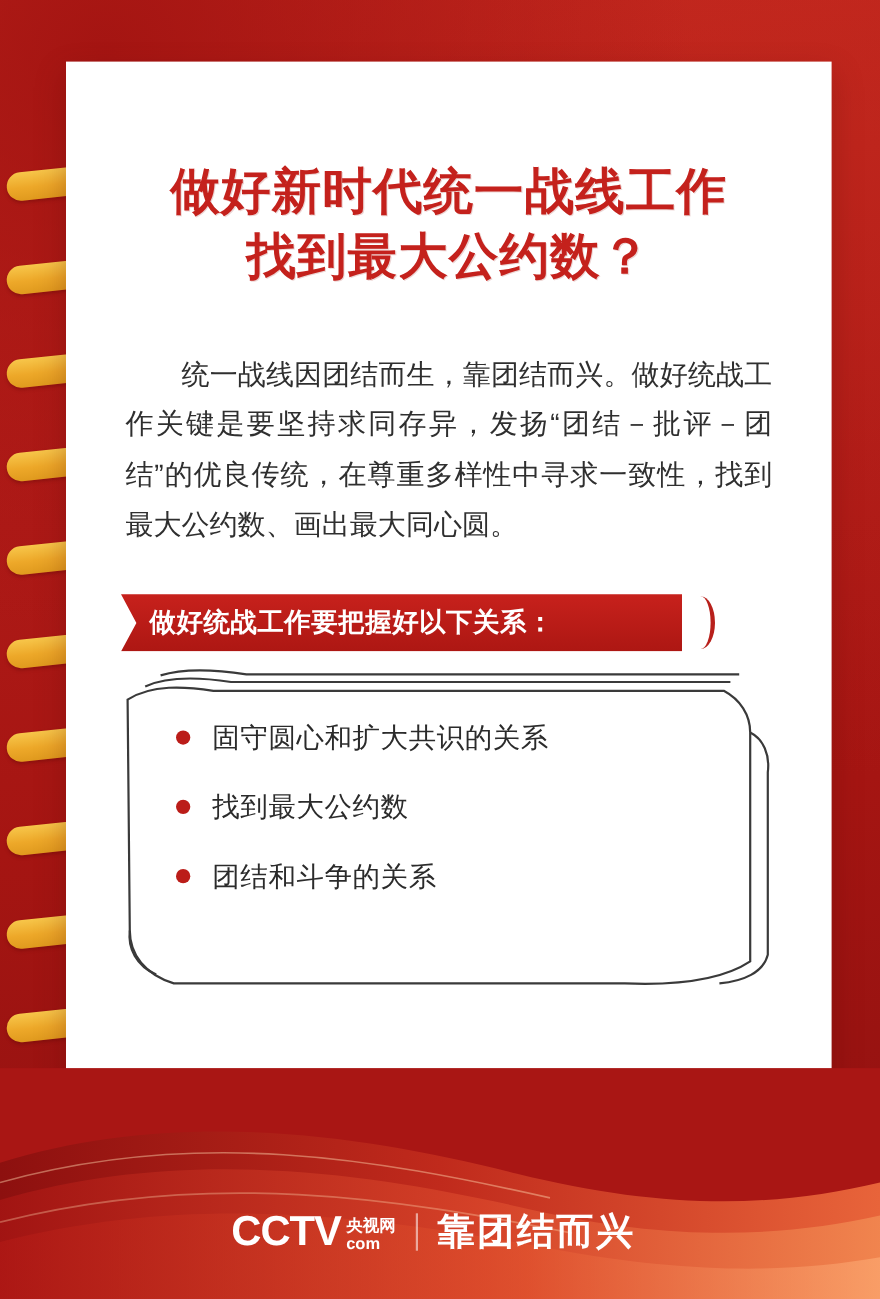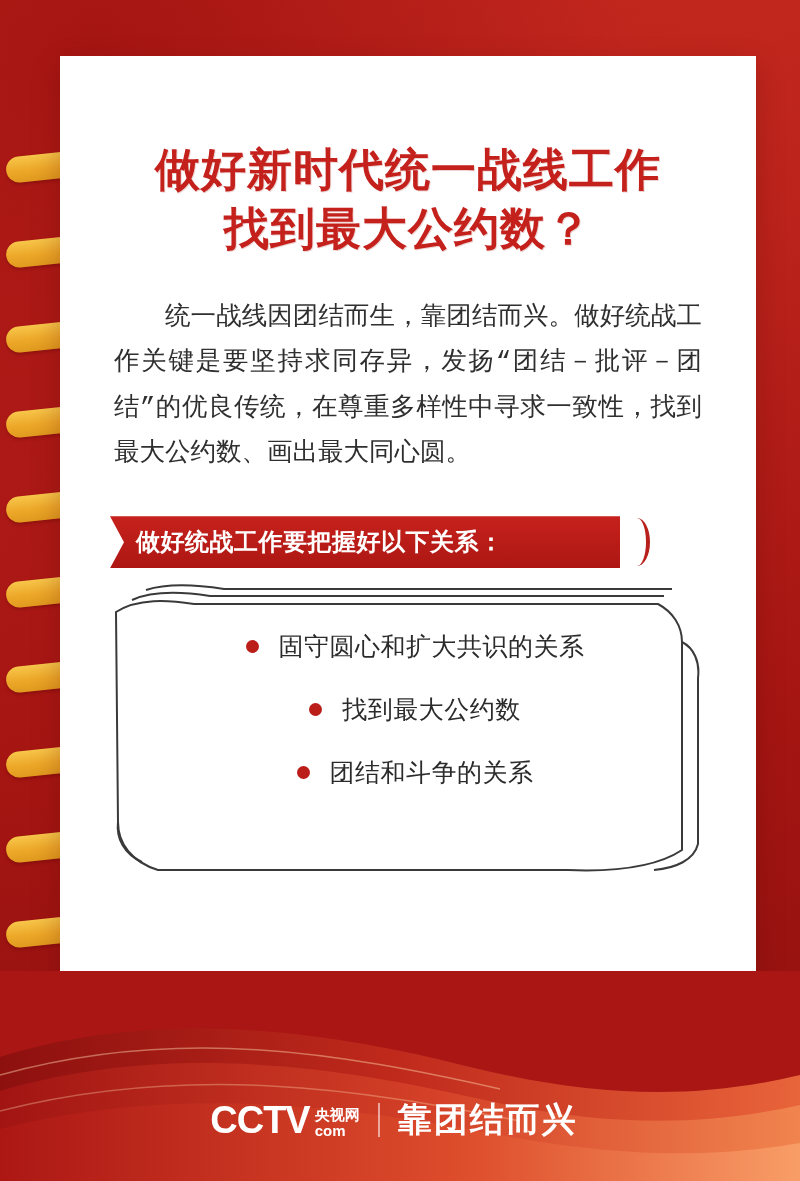--- a/index.html
+++ b/index.html
@@ -71,21 +71,20 @@
 
   
   .paper {
     position: absolute;
     left: 60px;
     top: 56px;
     width: 696px;
     height: 956px;
     background: #ffffff;
     box-shadow: 0 10px 26px rgba(90,10,8,0.28);
-    font-family: Liberation Mono, monospace;
   }
   
   .paper::before {
     content: "";
     position: absolute;
     inset: -6px;
     background: #ffffff;
     clip-path: polygon(
       0.6% 0.4%, 6% 0.0%, 13% 0.8%, 21% 0.2%, 30% 0.9%, 38% 0.1%, 47% 0.8%,
       56% 0.2%, 65% 0.9%, 74% 0.2%, 83% 0.8%, 92% 0.2%, 99.4% 0.7%,
@@ -116,21 +115,21 @@
     line-height: 1.32;
     letter-spacing: 1px;
     text-shadow: 1px 1px 0 rgba(150,20,15,0.18);
   }
   .headline .line2 {
     display: block;
   }
 
   
   .lede {
-    margin-top: 32px;
+    margin-top: 56px;
     color: #2f2f2f;
     font-size: 25.5px;
     line-height: 1.78;
     text-align: justify;
     text-indent: 2em;
     padding: 0 8px;
   }
 
   
   .banner-wrap {
@@ -185,21 +184,20 @@
     top: 48px;
     right: 40px;
     list-style: none;
     margin: 0;
     padding: 0;
   }
   .list li {
     display: flex;
     align-items: center;
     margin-bottom: 30px;
-    justify-content: center;
   }
   .bullet {
     width: 13px;
     height: 13px;
     border-radius: 50%;
     background: #bb1d19;
     margin-right: 20px;
     flex: 0 0 auto;
   }
   .item-text {

